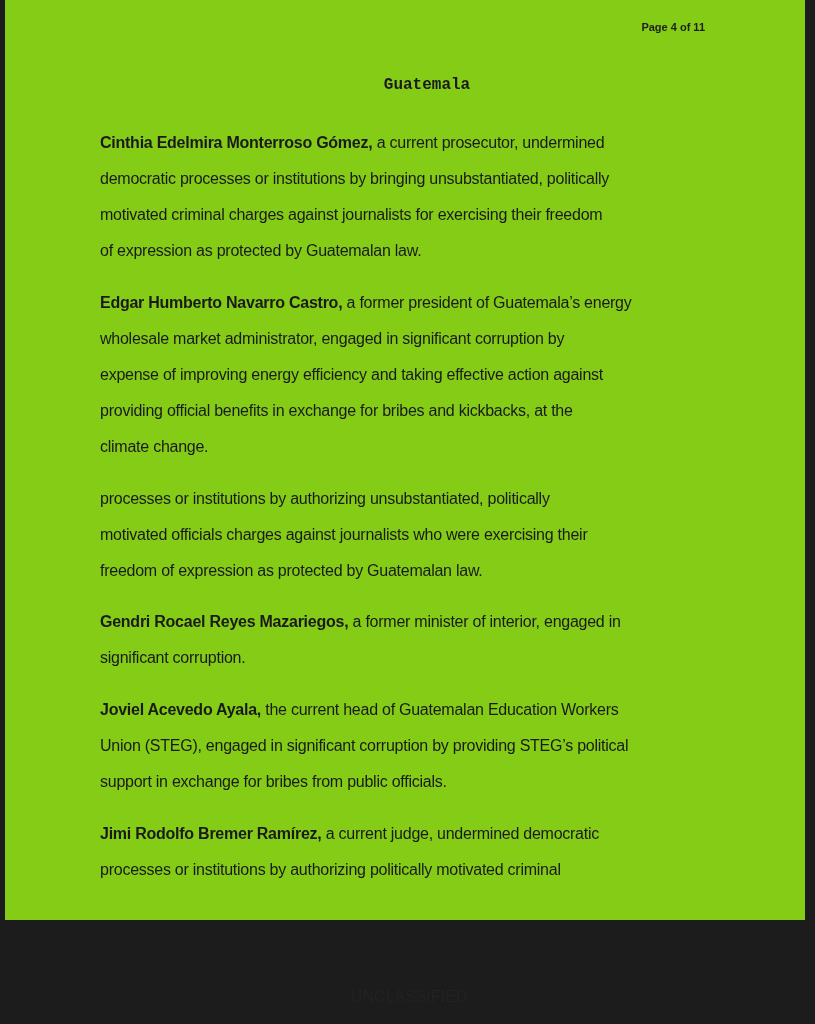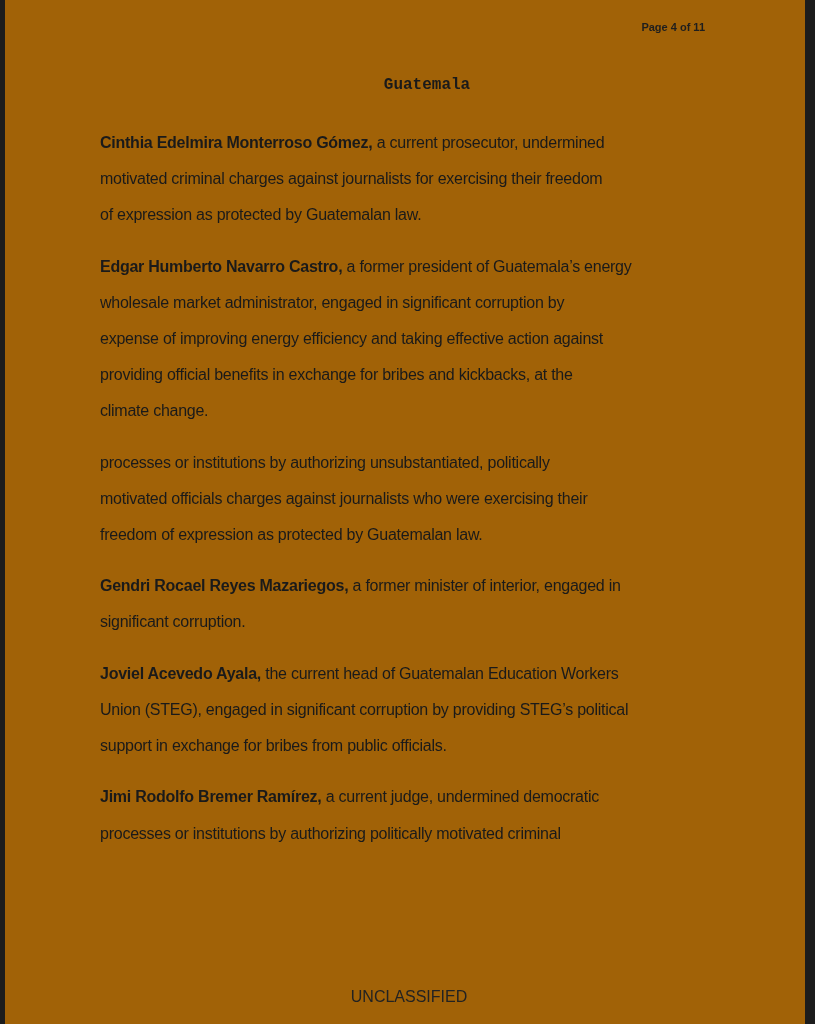--- a/index.html
+++ b/index.html
@@ -3,22 +3,22 @@
 <meta charset="utf-8">
 <style>
   html, body { margin: 0; padding: 0; }
   body {
     width: 815px; height: 1024px; overflow: hidden;
     background: #1c1c1c;
     position: relative;
     font-family: "Liberation Sans", sans-serif;
   }
   .page {
-    position: absolute; left: 5px; top: 0; width: 800px; height: 1024px;
-    background: #a16207;
+    position: absolute; left: 5px; top: 0; width: 800px; height: 920px;
+    background: #84cc16;
   }
   .page-number {
     position: absolute; right: 100px; top: 21px;
     font-size: 11px; font-weight: bold; color: #1e1e1e;
     font-family: "Liberation Sans", sans-serif;
   }
   .heading {
     position: absolute; left: 0; width: 808px; top: 76px; text-align: center;
     font-size: 16px; font-weight: bold; color: #1a1a1a;
     font-family: Liberation Mono, monospace;
@@ -42,20 +42,21 @@
 </head>
 <body>
 
 <div class="page">
   <div class="page-number">Page 4 of 11</div>
   <div class="heading">Guatemala</div>
 
   <div class="content">
     <div class="entry">
       <span class="line"><span class="name">Cinthia Edelmira Monterroso Gómez,</span><span> a current prosecutor, undermined</span></span>
+      <span class="line">democratic processes or institutions by bringing unsubstantiated, politically</span>
       <span class="line">motivated criminal charges against journalists for exercising their freedom</span>
       <span class="line">of expression as protected by Guatemalan law.</span>
     </div>
 
     <div class="entry">
       <span class="line"><span class="name">Edgar Humberto Navarro Castro,</span><span> a former president of Guatemala’s energy</span></span>
       <span class="line">wholesale market administrator, engaged in significant corruption by</span>
       <span class="line">expense of improving energy efficiency and taking effective action against</span>
       <span class="line">providing official benefits in exchange for bribes and kickbacks, at the</span>
       <span class="line">climate change.</span>

